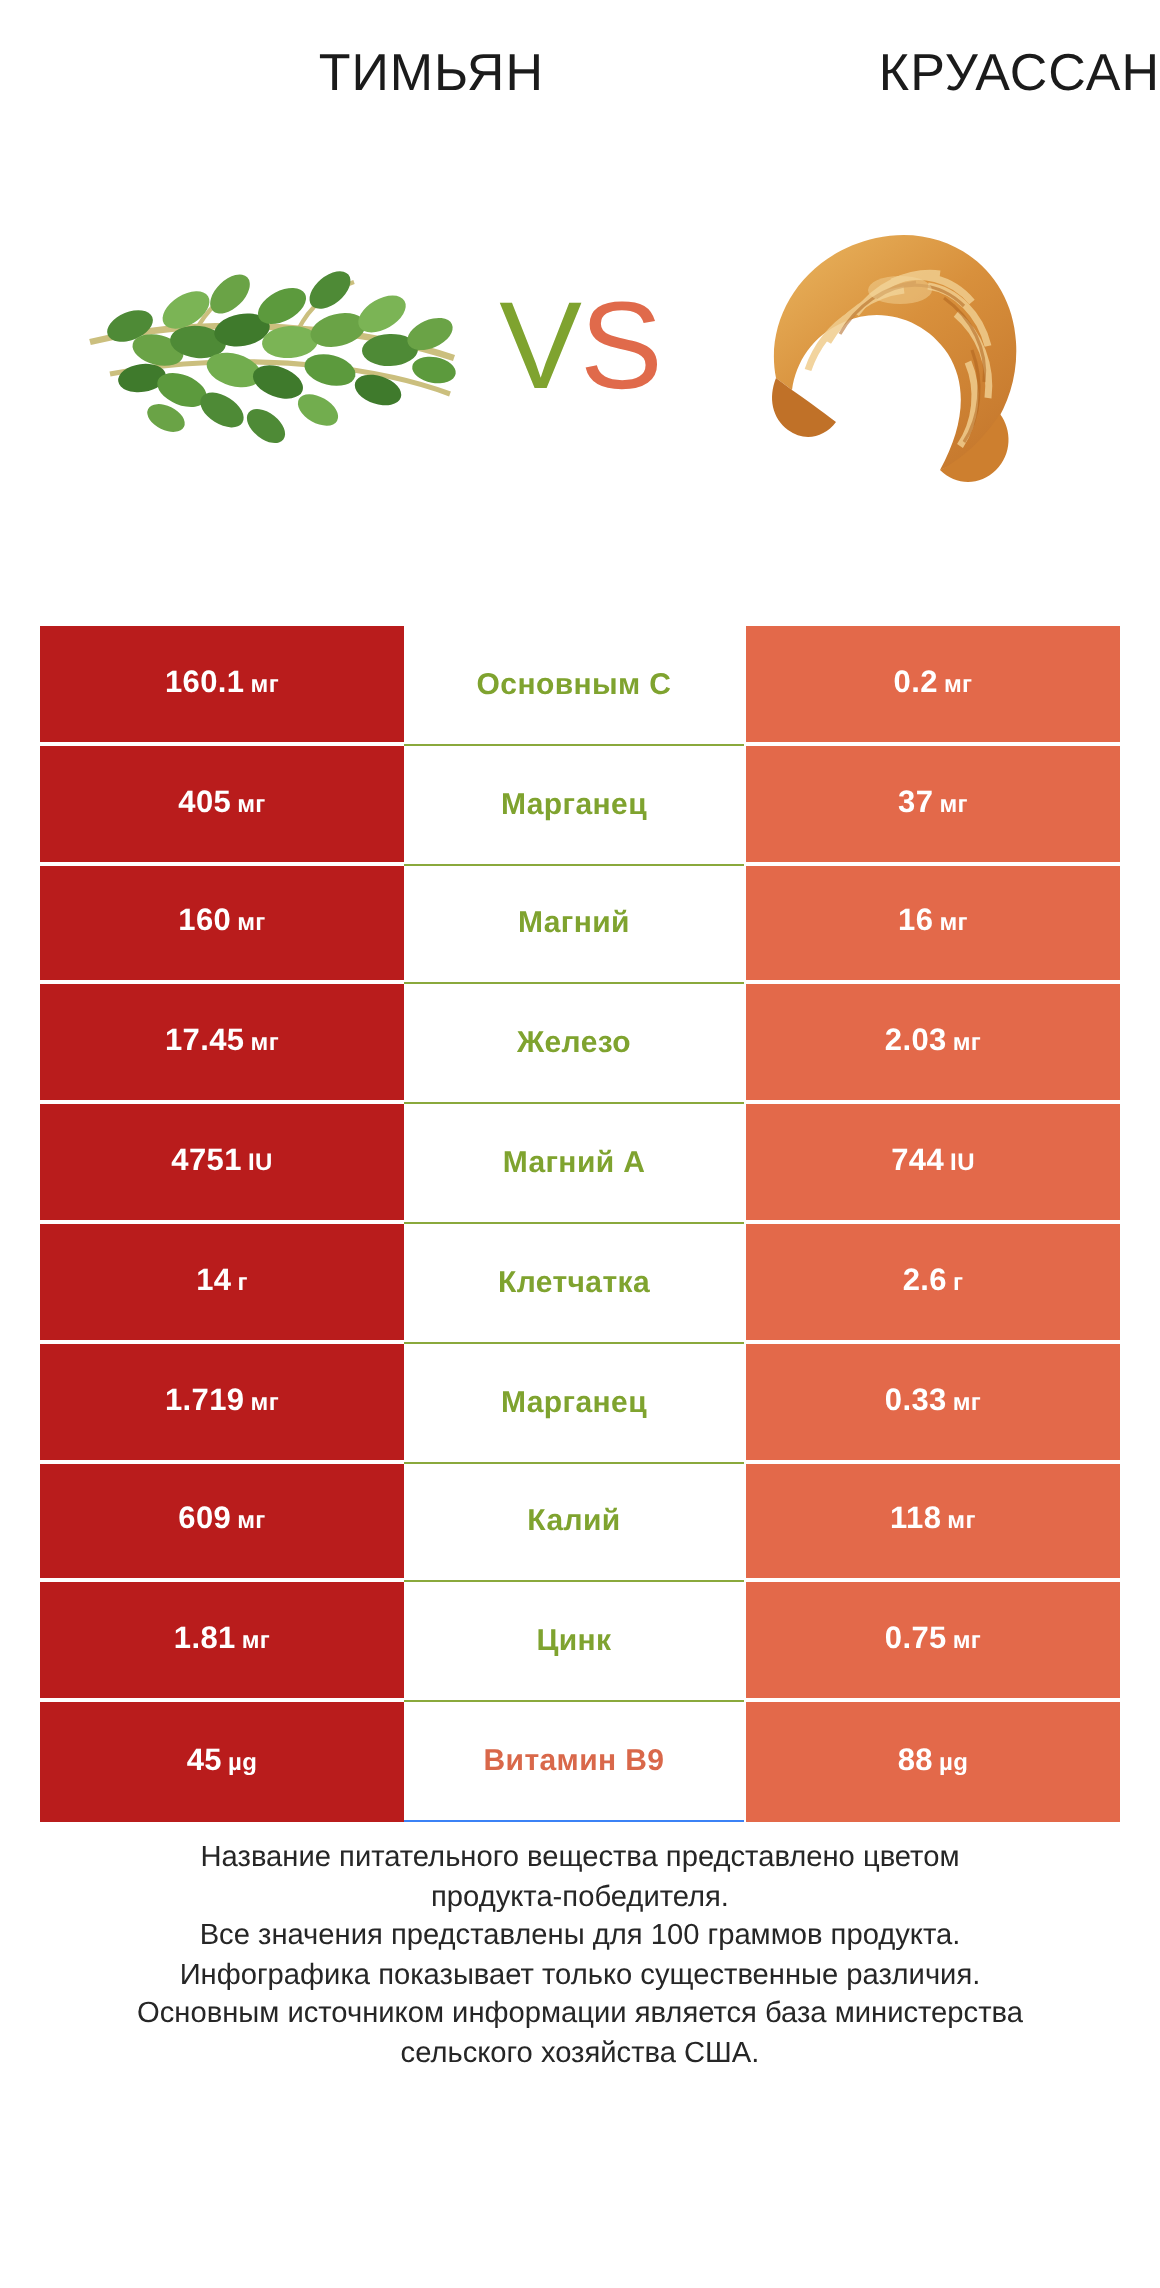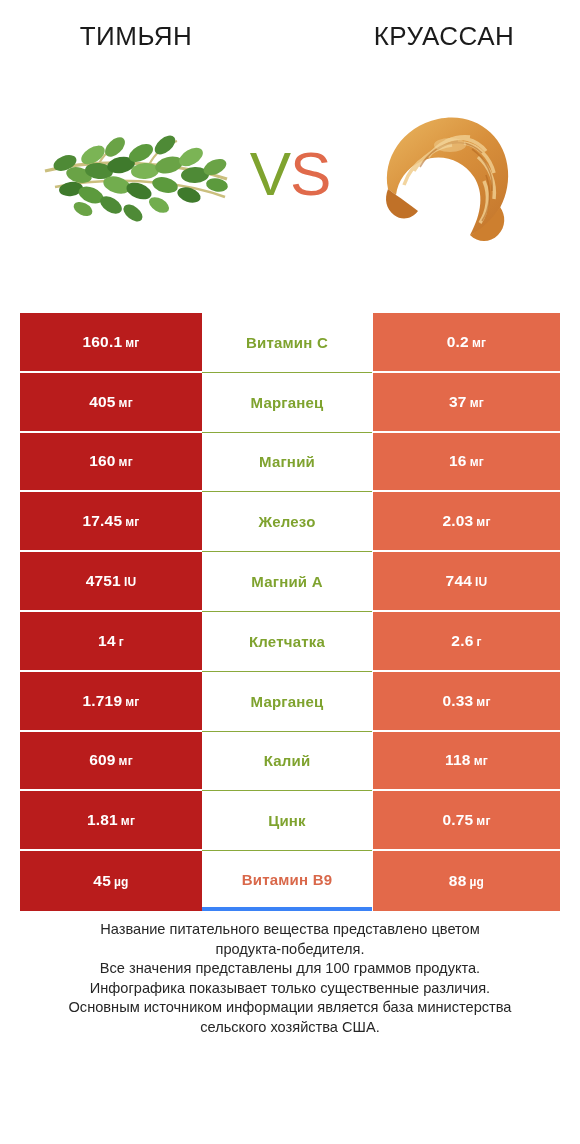--- a/index.html
+++ b/index.html
@@ -19,21 +19,21 @@
   .header {
     height: 300px;
     position: relative;
   }
   .titles {
     display: flex;
     padding-top: 21px;
   }
   .title {
     flex: 1;
-    text-align: center;
+    text-align: right;
     font-size: 26px;
     font-weight: 400;
     letter-spacing: 0.5px;
     color: #1b1b1b;
     font-family: "Liberation Sans", sans-serif;
   }
   .title.left  { padding-right: 22px; }
   .title.right { padding-left: 14px; }
 
   .hero {
@@ -105,21 +105,21 @@
   .cell.mid {
     width: 170px;
     background: #ffffff;
     border-bottom: 1px solid #8aa93c;
     border-top: 0;
     color: #7fa32f;
   }
   .row:first-child .cell.mid { border-top: 0; }
   .row.loser-right .cell.mid {
     color: #d9684a;
-    border-bottom: 4px solid #3b82f6;
+    border-bottom: 1px solid #3b82f6;
   }
   .row:last-child .cell.left,
   .row:last-child .cell.right { border-bottom: 0; }
 
   .val {
     font-size: 15.5px;
     font-weight: bold;
     letter-spacing: 0.2px;
     white-space: nowrap;
   }
@@ -242,21 +242,21 @@
 
   </div>
 </div>
 
 <div class="table" id="nutrient-table">
     <div class="row">
       <div class="cell left">
         <span class="val">160.1<span class="unit">мг</span></span>
       </div>
       <div class="cell mid">
-        <span class="nutrient">Витамин С</span>
+        <span class="nutrient">Основным С</span>
       </div>
       <div class="cell right">
         <span class="val">0.2<span class="unit">мг</span></span>
       </div>
     </div>
     <div class="row">
       <div class="cell left">
         <span class="val">405<span class="unit">мг</span></span>
       </div>
       <div class="cell mid">

